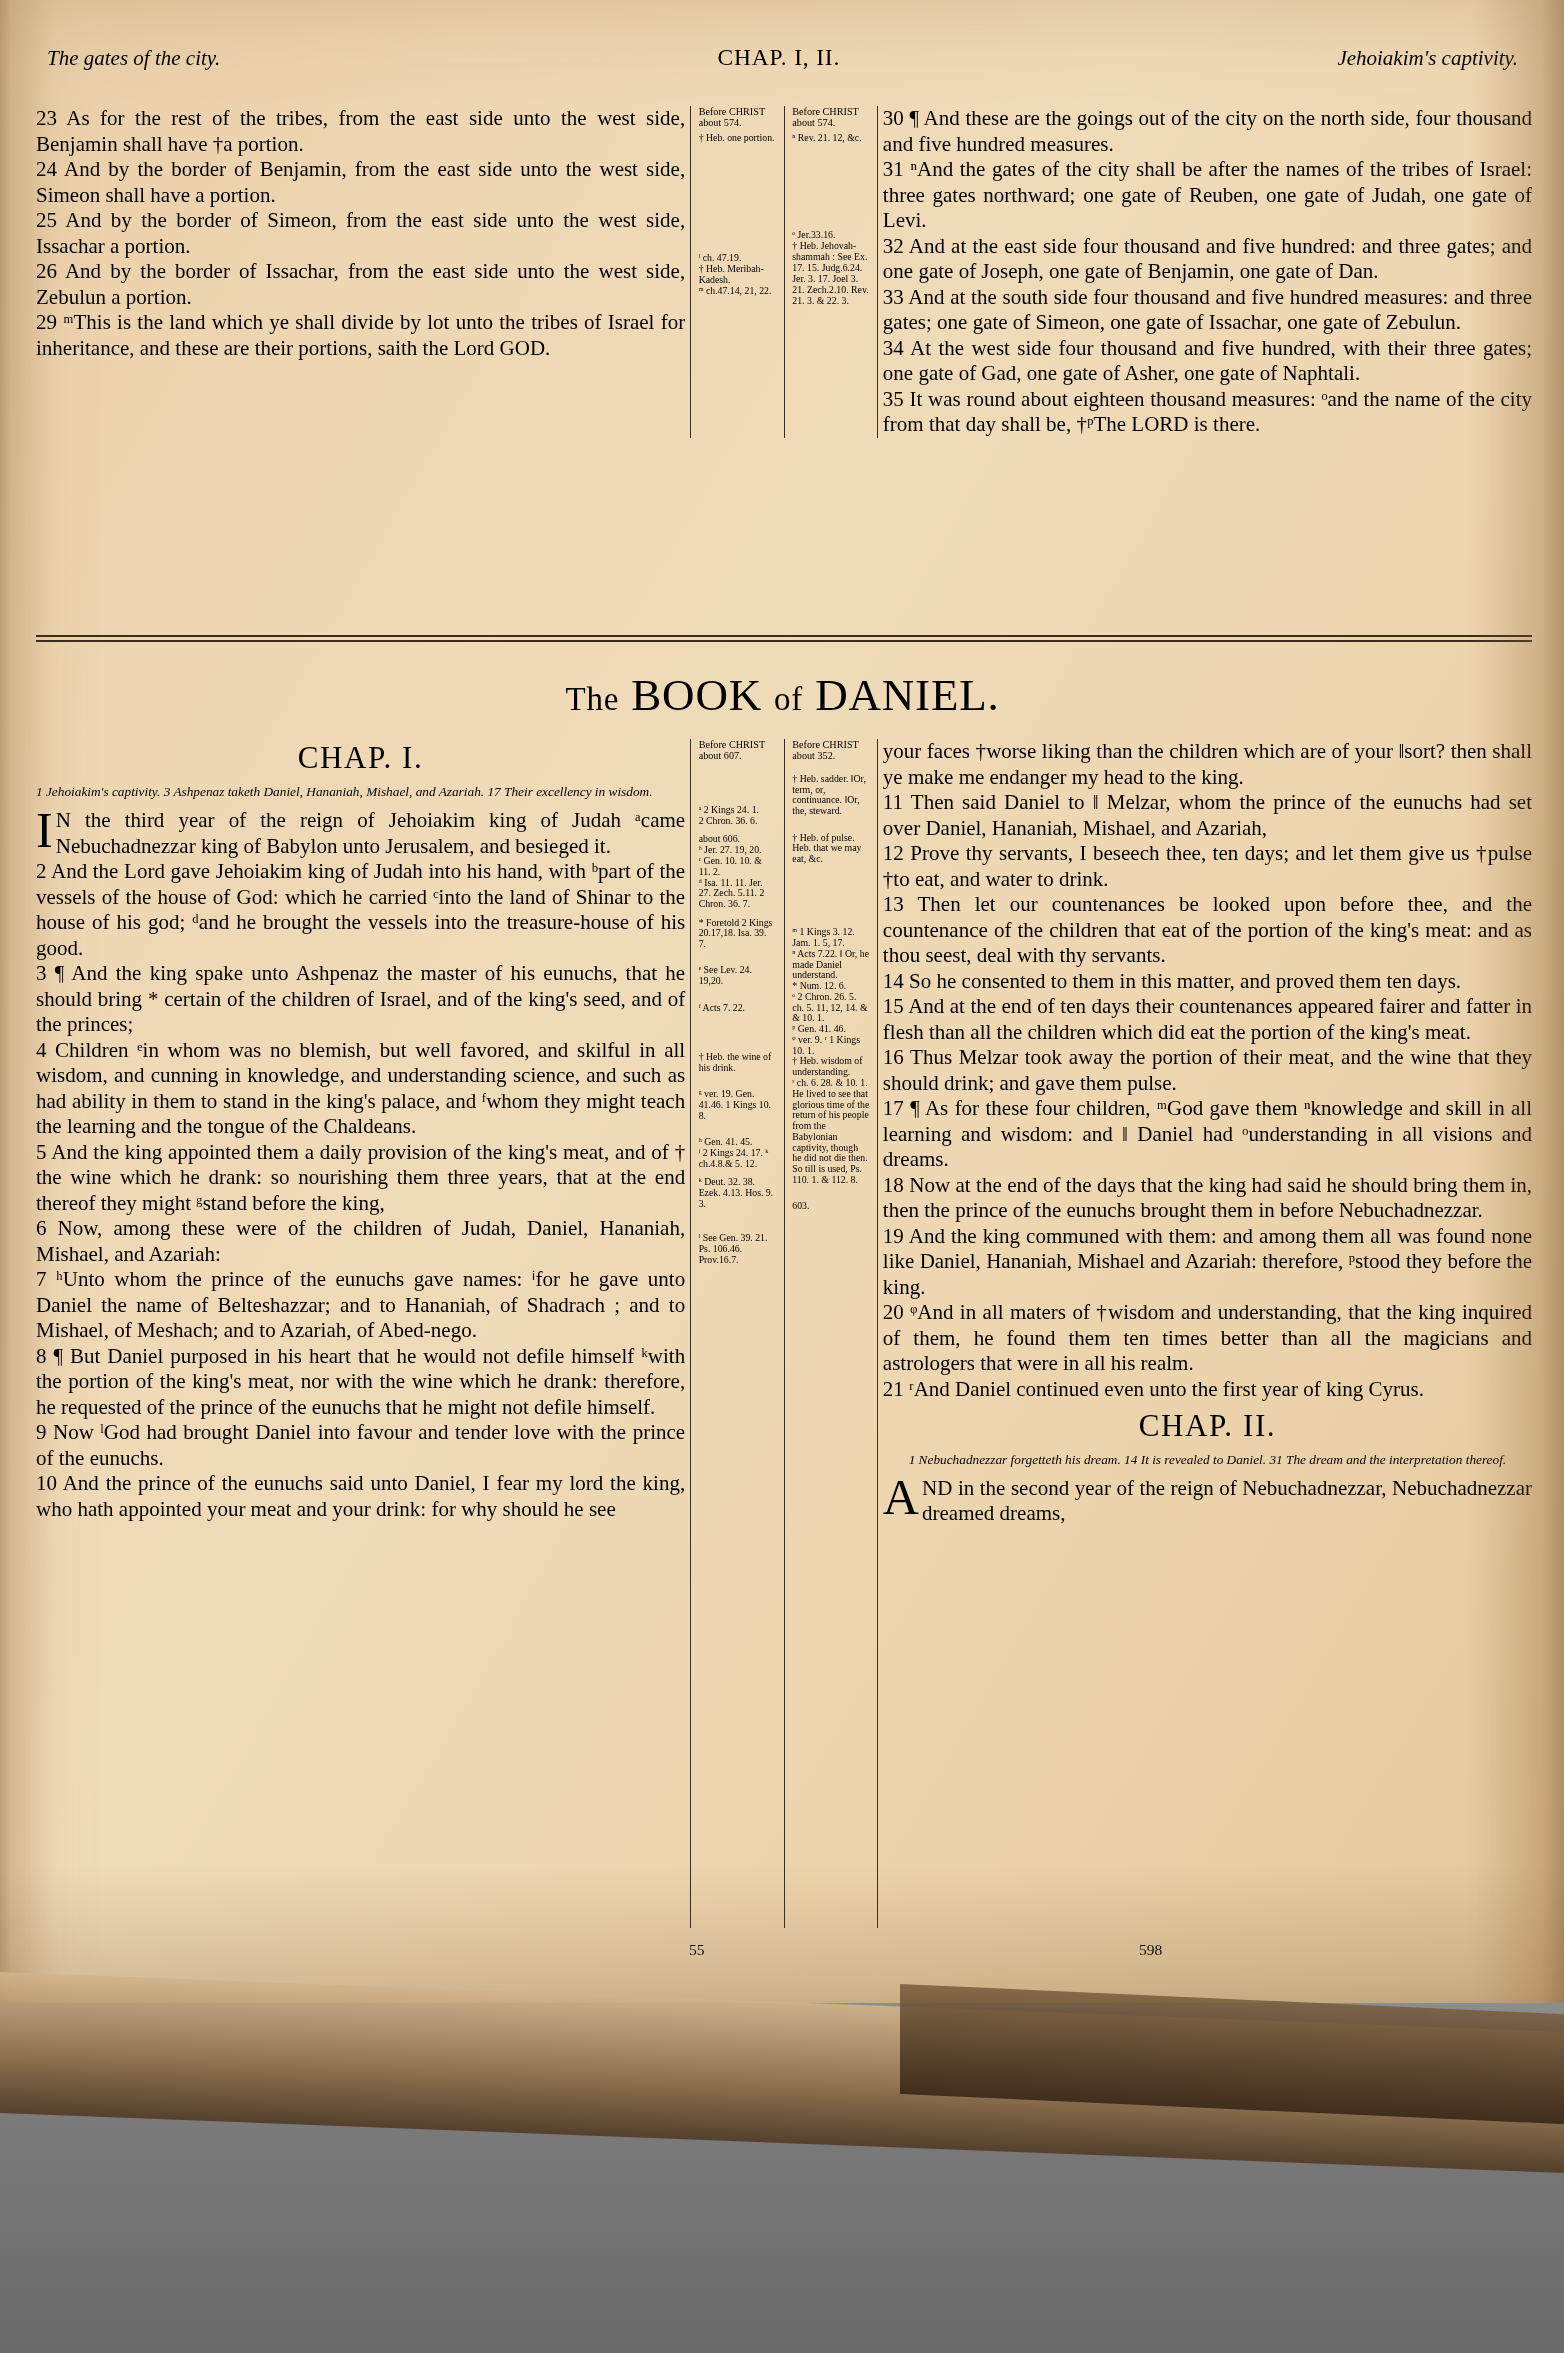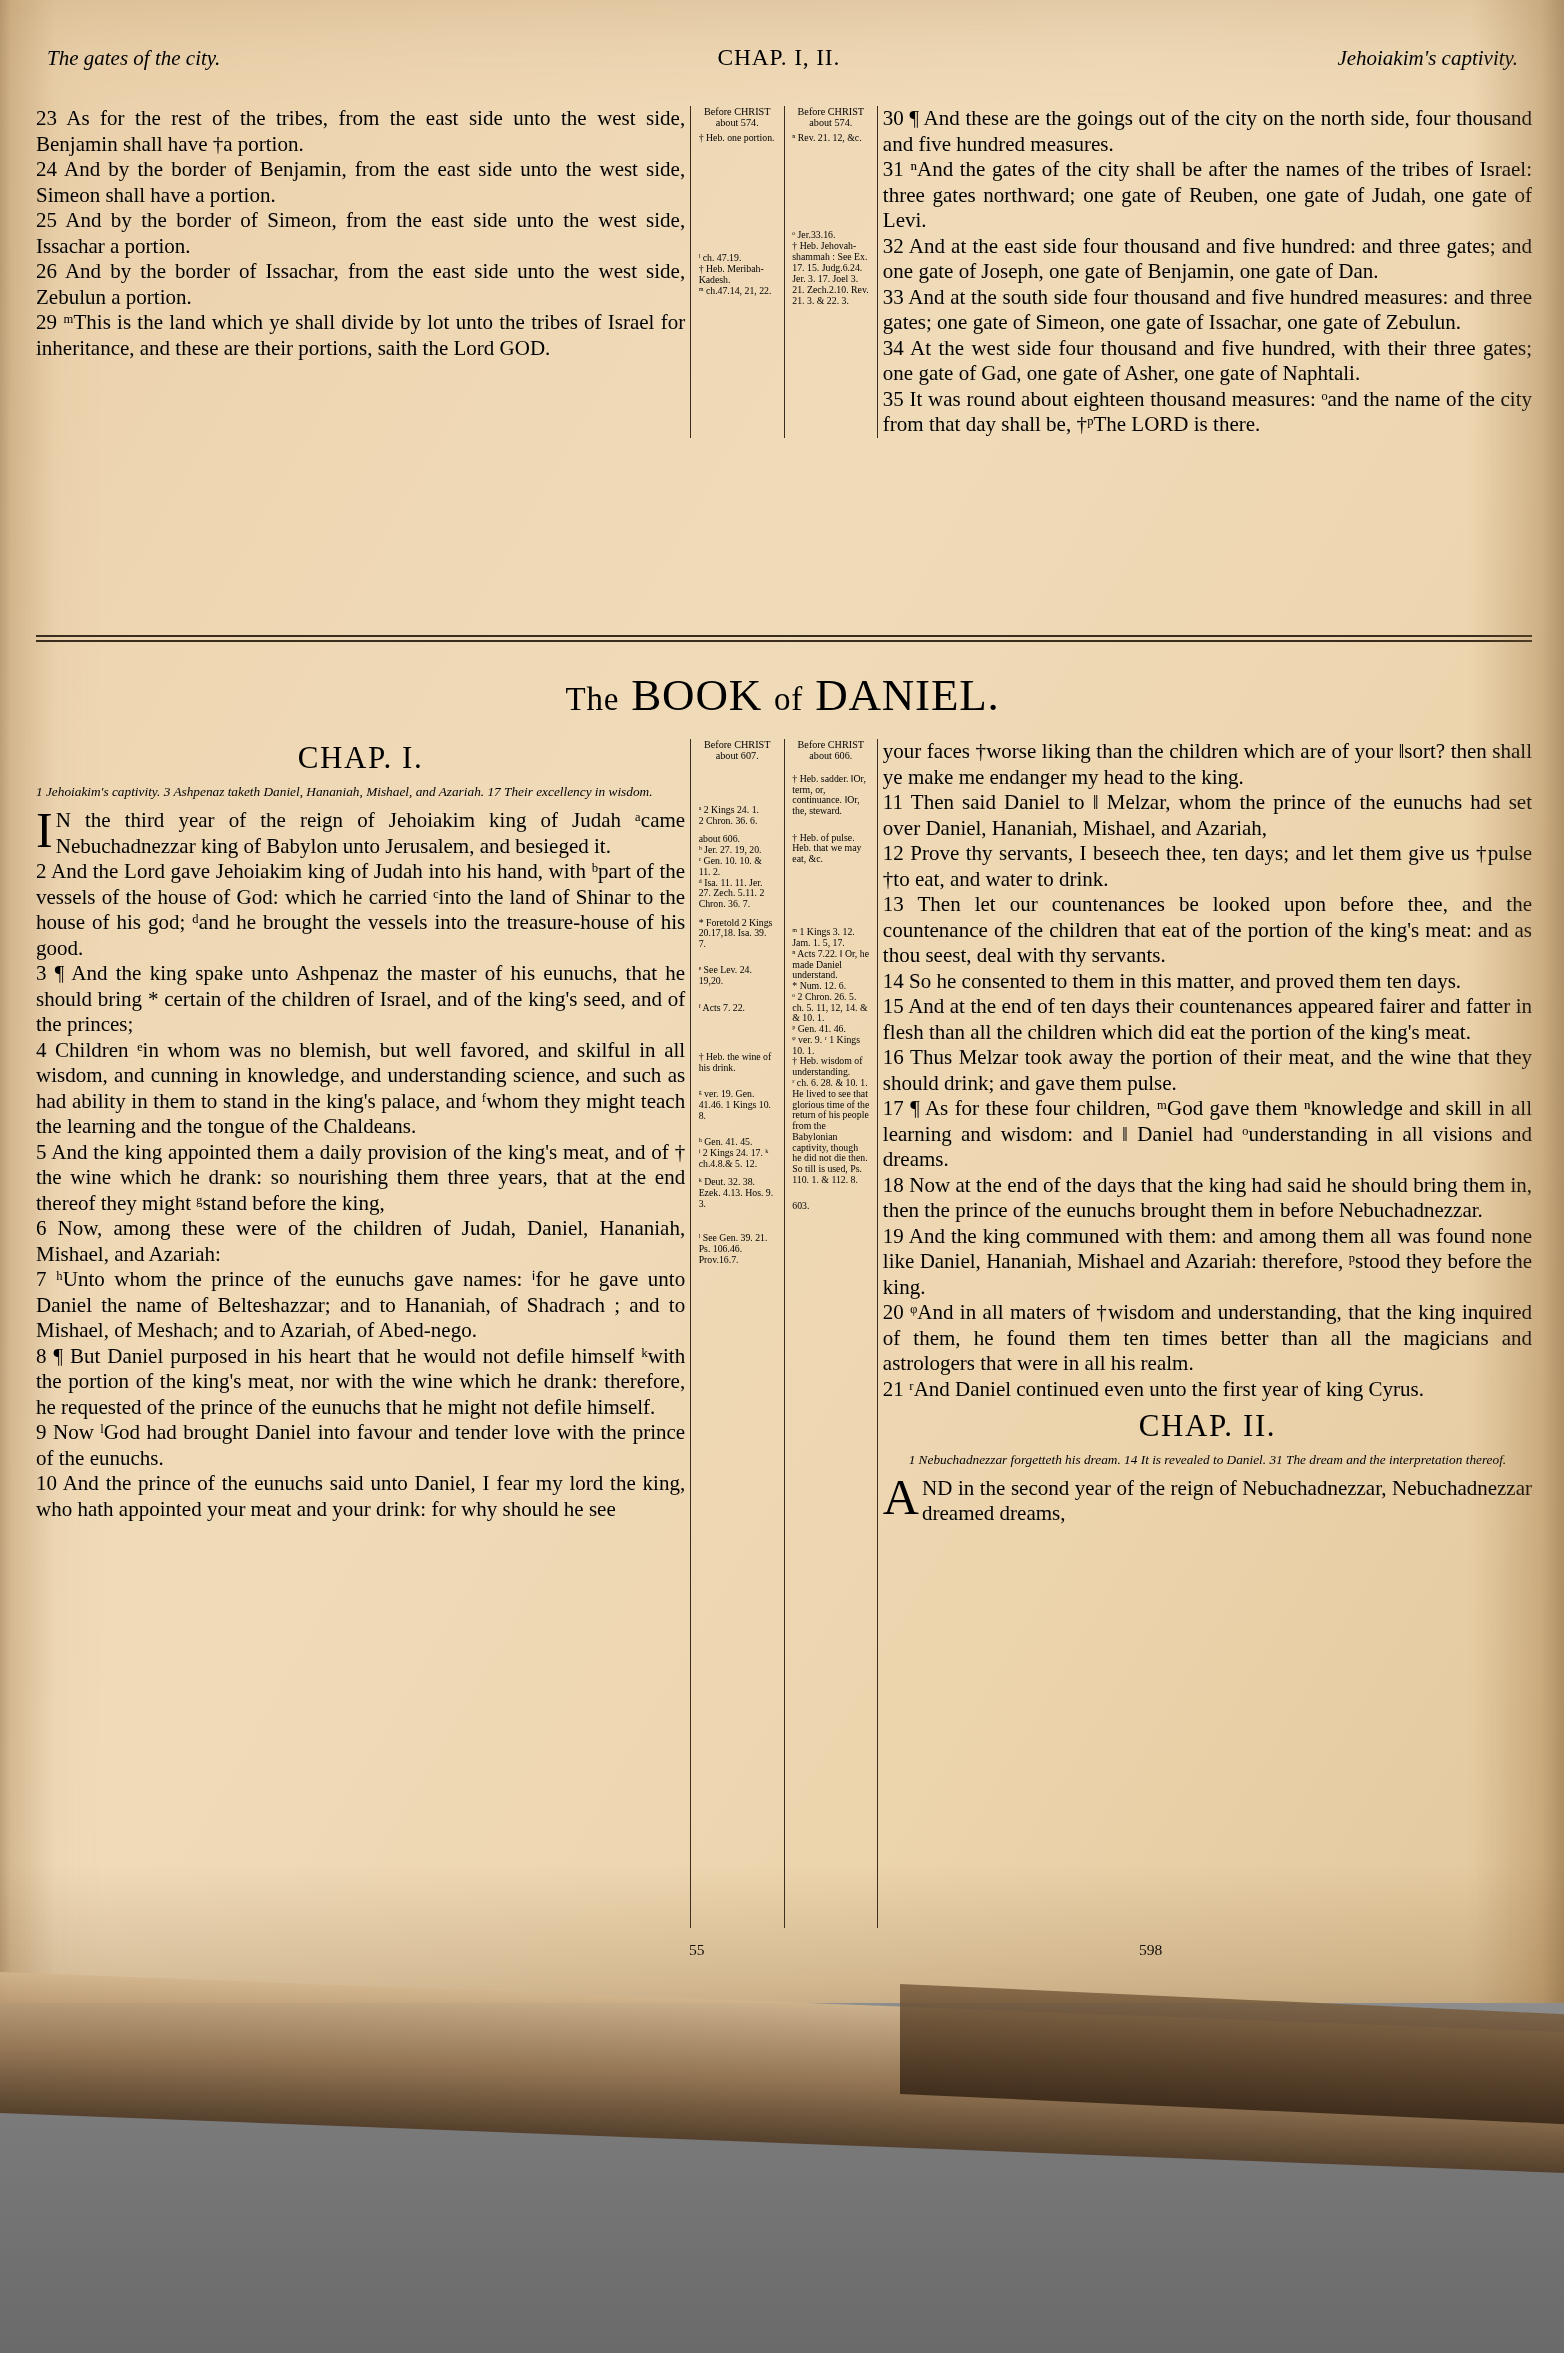--- a/index.html
+++ b/index.html
@@ -86,21 +86,21 @@
   .col-text p { margin:0; text-indent:0; }
   .col-left  { width:657px; }
   .col-right { width:657px; }
   .col-notes {
     width:78px;
     font-size:9.8px;
     line-height:1.12;
     padding:0 3.1px;
     text-align:left;
   }
-  .notes-hd{ text-align:center; font-size:10.2px; line-height:1.1; margin-bottom:4.7px;}
+  .notes-hd{ font-size:10.2px; line-height:1.1; margin-bottom:4.7px;}
   .rule-v{
     width:0; border-left:1.2px solid #3a2d1d; align-self:stretch; margin:0 4.7px;
     min-height:78px;
   }
 
   
   .divider {
     position:absolute; left:36px; width:1496px; height:9.4px;
   }
   .divider .r1{ height:2.3px; background:#3a2d1d; }
@@ -290,21 +290,21 @@
       <div>ᵏ Deut. 32. 38. Ezek. 4.13. Hos. 9. 3.</div>
       <span class="nspace"></span>
         <span class="nspace"></span>
         <span class="nspace"></span>
       <div>ˡ See Gen. 39. 21. Ps. 106.46. Prov.16.7.</div>
     </div>
 
     <div class="rule-v" style="min-height:1189px"></div>
 
     <div class="col-notes notes-col-bot">
-      <div class="notes-hd">Before CHRIST about 606.</div>
+      <div class="notes-hd">Before CHRIST about 352.</div>
       <span class="nspace"></span>
       <div>† Heb. sadder. ‖Or, term, or, continuance. ‖Or, the, steward.</div>
       <span class="nspace"></span>
         <span class="nspace"></span>
       <div>† Heb. of pulse. Heb. that we may eat, &amp;c.</div>
       <span class="nspace"></span>
         <span class="nspace"></span>
         <span class="nspace"></span>
       <span class="nspace"></span>
         <span class="nspace"></span>

